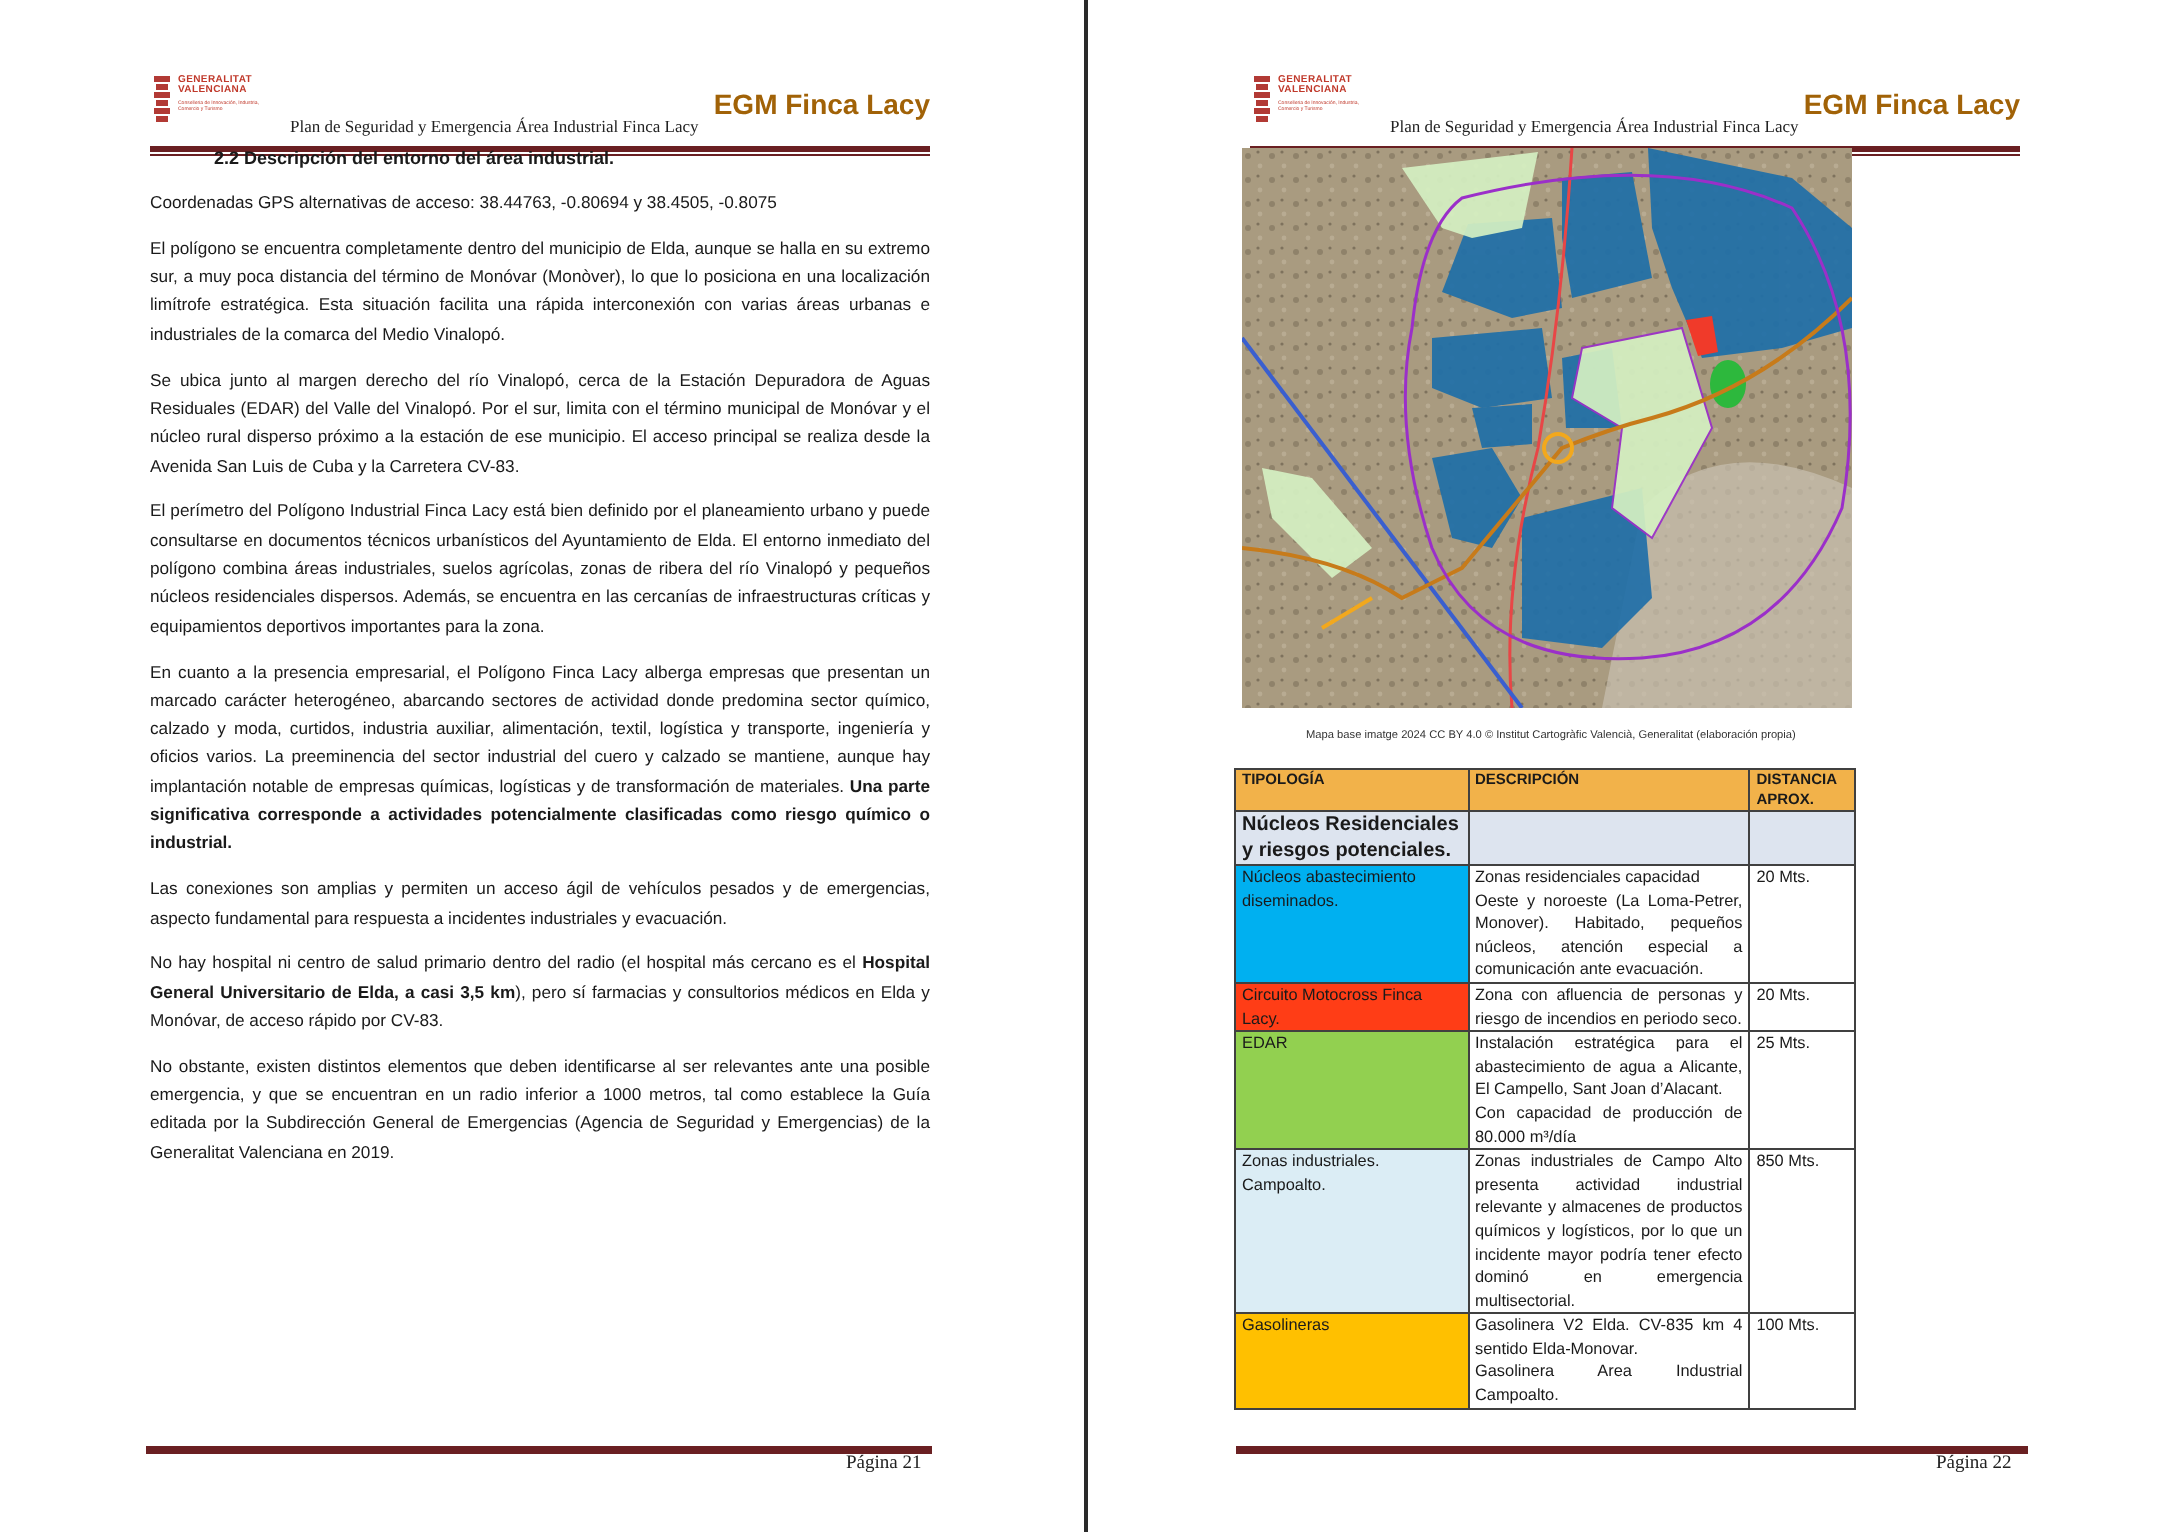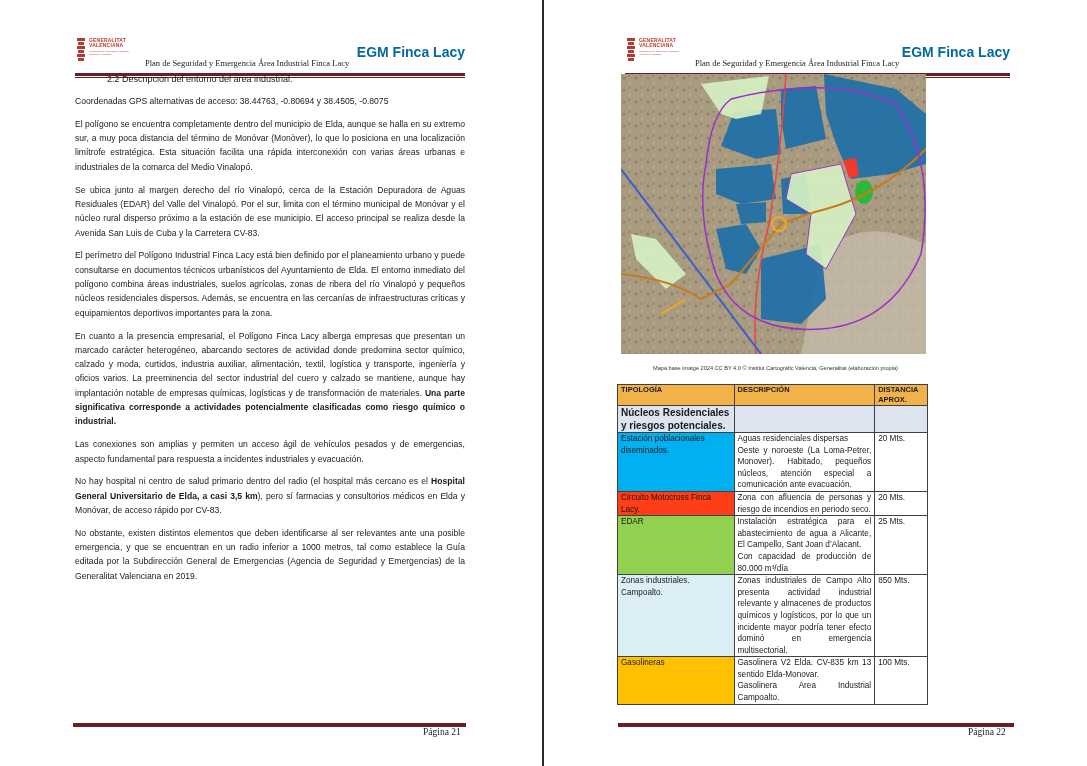--- a/index.html
+++ b/index.html
@@ -15,25 +15,25 @@
   .header { position:absolute; top:36px; height:40px; }
   .page-left .header { left:75px; width:390px; }
   .page-right .header { left:625px; width:385px; }
   .logo { position:absolute; left:0; top:0; width:62px; height:30px; }
   .logo-crest { position:absolute; left:2px; top:2px; width:9px; height:22px; }
   .logo-crest span { display:block; height:3px; margin-bottom:1px; background:#b23a35; }
   .logo-crest span:nth-child(odd){ width:8px; } .logo-crest span:nth-child(even){ width:6px; margin-left:1px; }
   .logo-text { position:absolute; left:14px; top:2px; font-size:5px; line-height:5px; color:#c0392b; font-weight:bold; letter-spacing:0.2px; }
   .logo-sub { position:absolute; left:14px; top:14px; font-size:2.5px; line-height:3px; color:#c0392b; width:48px; }
   .header-subtitle { position:absolute; left:70px; bottom:8px; font-family:"Liberation Serif", serif; font-size:8.5px; color:#222; white-space:nowrap; }
-  .header-title { position:absolute; right:0; top:8px; font-size:14px; font-weight:bold; color:#0369a1; white-space:nowrap; }
+  .header-title { position:absolute; right:0; top:8px; font-size:14px; font-weight:bold; color:#a16207; white-space:nowrap; }
   .header-rule { position:absolute; left:0; right:0; bottom:0; height:3px; background:#6a2022; }
   .header-rule:after { content:""; position:absolute; left:0; right:0; top:4px; height:1px; background:#6a2022; }
 
-  .section-title { position:absolute; left:107px; top:74px; font-size:9px; font-weight:normal;text-align:right; }
+  .section-title { position:absolute; left:107px; top:74px; font-size:9px; font-weight:bold;text-align:right; }
   .body-text { position:absolute; left:75px; width:390px; font-size:8.6px; line-height:14.3px; text-align:justify; }
   .body-text p { margin:0 0 8.6px 0; }
   .body-text b { font-weight:bold; }
 
   .footer-rule { position:absolute; height:4px; background:#6a2022; top:723px; }
   .page-left .footer-rule { left:73px; width:393px; }
   .page-right .footer-rule { left:618px; width:396px; }
   .footer-page { position:absolute; top:727px; font-family:"Liberation Serif", serif; font-size:9.5px; color:#222; }
   .page-left .footer-page { left:423px; }
   .page-right .footer-page { left:968px; }
@@ -171,23 +171,23 @@
         <th>DISTANCIA APROX.</th>
       </tr>
     </thead>
     <tbody>
       <tr class="row-section">
         <td class="col1">Núcleos Residenciales y riesgos potenciales.</td>
         <td class="col2"></td>
         <td class="col3"></td>
       </tr>
       <tr>
-        <td class="col1 bg-blue">Estación poblacionales diseminados.</td>
-        <td class="col2">
-          <span class="desc-line">Aguas residenciales dispersas</span>
+        <td class="col1 bg-blue">Núcleos abastecimiento diseminados.</td>
+        <td class="col2">
+          <span class="desc-line">Zonas residenciales capacidad</span>
           <span class="desc-line">Oeste y noroeste (La Loma-Petrer, Monover). Habitado, pequeños núcleos, atención especial a comunicación ante evacuación.</span>
         </td>
         <td class="col3">20 Mts.</td>
       </tr>
       <tr>
         <td class="col1 bg-red">Circuito Motocross Finca Lacy.</td>
         <td class="col2">
           <span class="desc-line">Zona con afluencia de personas y riesgo de incendios en periodo seco.</span>
         </td>
         <td class="col3">20 Mts.</td>
@@ -206,21 +206,21 @@
           <span class="desc-line">Campoalto.</span>
         </td>
         <td class="col2">
           <span class="desc-line">Zonas industriales de Campo Alto presenta actividad industrial relevante y almacenes de productos químicos y logísticos, por lo que un incidente mayor podría tener efecto dominó en emergencia multisectorial.</span>
         </td>
         <td class="col3">850 Mts.</td>
       </tr>
       <tr style="height:48px;">
         <td class="col1 bg-orange">Gasolineras</td>
         <td class="col2">
-          <span class="desc-line">Gasolinera V2 Elda. CV-835 km 13 sentido Elda-Monovar.</span>
+          <span class="desc-line">Gasolinera V2 Elda. CV-835 km 4 sentido Elda-Monovar.</span>
           <span class="desc-line">Gasolinera Area Industrial Campoalto.</span>
         </td>
         <td class="col3">100 Mts.</td>
       </tr>
     </tbody>
   </table>
 
   <div class="footer-rule"></div>
   <div class="footer-page">Página 22</div>
 </div>

